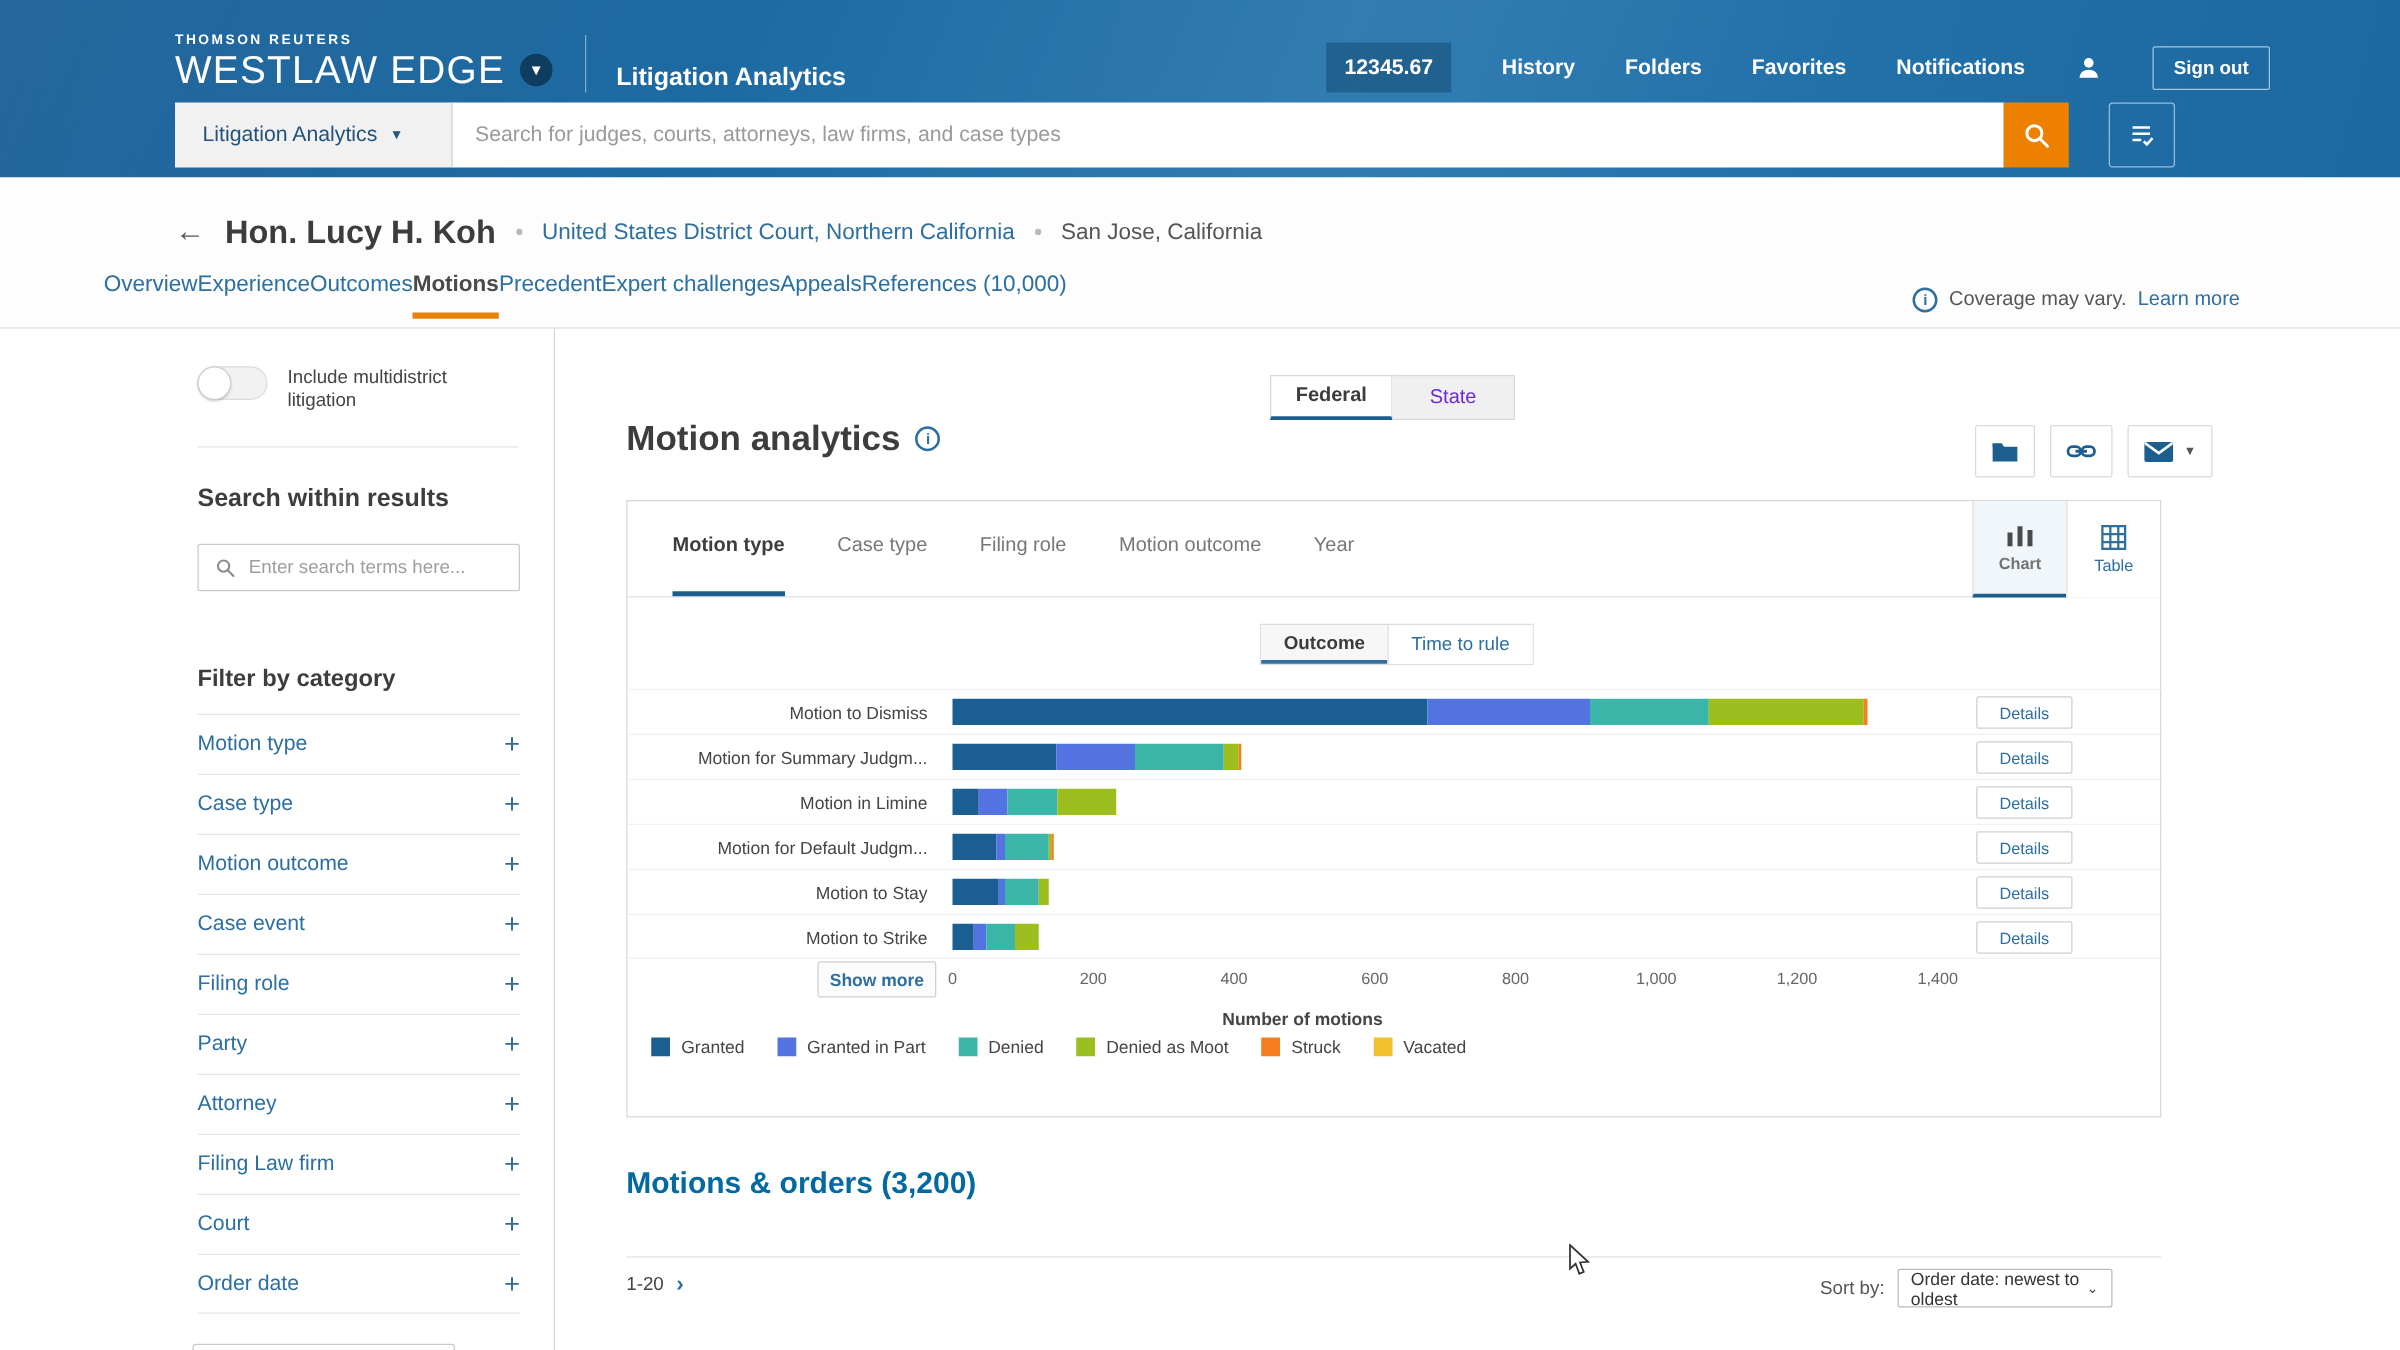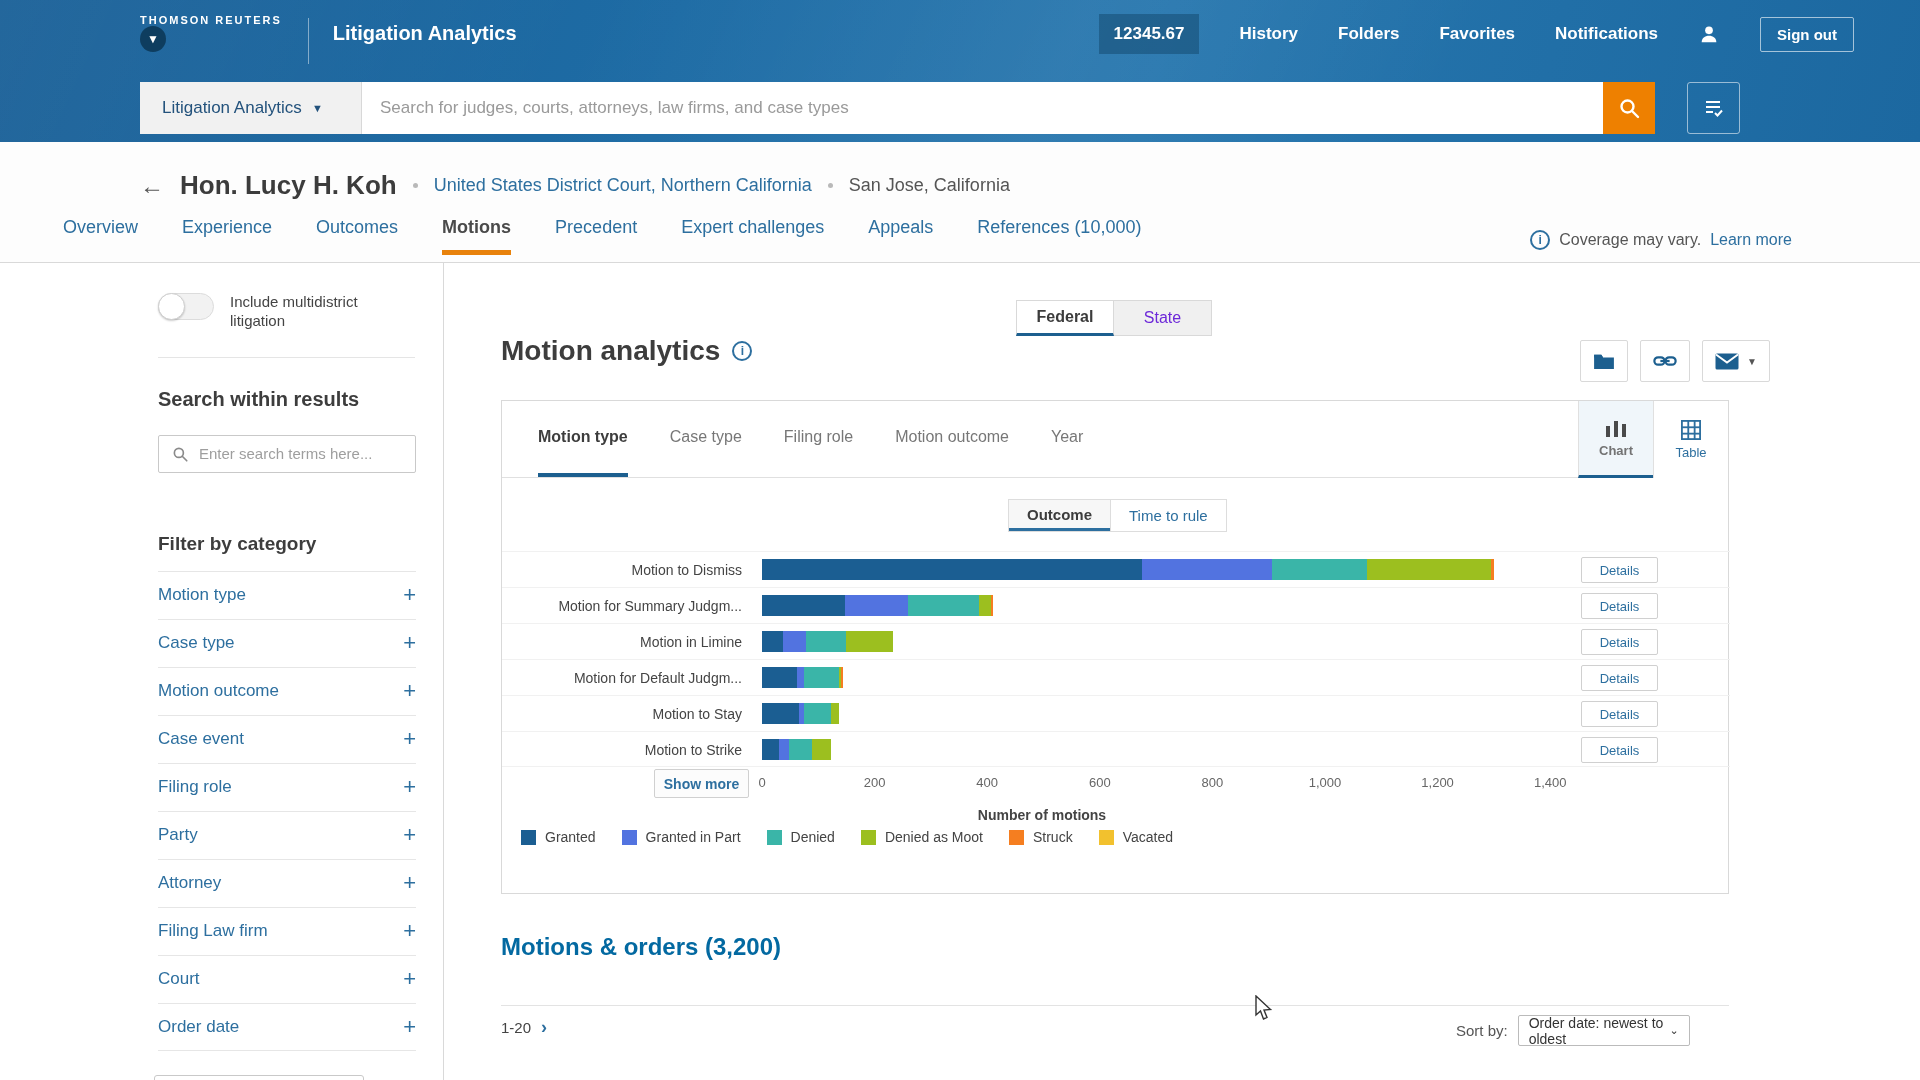--- a/index.html
+++ b/index.html
@@ -4,21 +4,21 @@
 <style>
   * { margin:0; padding:0; box-sizing:border-box; font-family:"Liberation Sans", sans-serif; }
   html,body { width:1920px; height:1080px; background:#fff; overflow:hidden; }
   body { position:relative; }
 
   
   .topbar { position:absolute; top:0; left:0; width:1920px; height:142px;
     background:linear-gradient(105deg,#185f97 0%, #1e6ca5 35%, #2676ae 60%, #1c68a0 100%); }
   .topbar::before { content:""; position:absolute; inset:0;
     background:linear-gradient(115deg, rgba(255,255,255,0.05) 0%, rgba(255,255,255,0) 30%, rgba(255,255,255,0.06) 55%, rgba(255,255,255,0) 75%); }
-  .row1 { position:relative; height:74px; display:flex; align-items:flex-start; padding:14px 66px 0 140px; }
+  .row1 { position:relative; height:74px; display:flex; align-items:flex-end; padding:14px 104px 0 140px; }
   .brand-block { display:flex; flex-direction:column; }
   .brand-top { color:#fff; font-size:11px; font-weight:700; letter-spacing:2px; }
   .brand-line { display:flex; align-items:center; gap:12px; }
   .brand-main { color:#fff; font-size:31px; letter-spacing:1px; font-weight:400; }
   .brand-caret { width:26px; height:26px; border-radius:50%; background:#0e3d5f; color:#fff;
     display:flex; align-items:center; justify-content:center; font-size:12px; cursor:pointer; }
   .brand-divider { width:1px; height:46px; background:rgba(255,255,255,0.45); margin:4px 24px 0 26px; }
   .product-title { color:#fff; font-size:20px; font-weight:700; margin-top:8px; }
   .top-nav { margin-left:auto; display:flex; align-items:center; gap:40px; }
   .client-id { background:rgba(7,48,77,0.35); color:#fff; font-size:17px; font-weight:700; padding:10px 15px; }
@@ -39,21 +39,21 @@
     border-radius:3px; background:transparent; display:flex; align-items:center; justify-content:center; cursor:pointer; }
 
   
   .subheader { position:absolute; top:142px; left:0; width:1920px; height:121px; background:#fdfdfd; border-bottom:1px solid #d9d9d9; }
   .judge-row { display:flex; align-items:center; gap:16px; padding:28px 0 0 140px; }
   .back-arrow { font-size:24px; color:#555; cursor:pointer; line-height:1; }
   .judge-name { font-size:26px; font-weight:700; color:#3c3c3c; }
   .dot-sep { width:5px; height:5px; border-radius:50%; background:#b9b9b9; }
   .judge-court { font-size:18px; color:#2d6f9f; cursor:pointer; }
   .judge-loc { font-size:18px; color:#555; }
-  .page-tabs { display:flex; gap:44px; margin:16px 0 0 63px; }
+  .page-tabs { display:flex; margin:16px 0 0 83px; }
   .ptab { font-size:18px; color:#2d6f9f; padding-bottom:12px; cursor:pointer; border-bottom:5px solid transparent; }
   .ptab.active { color:#4a4a4a; font-weight:700; border-bottom-color:#e8820c; }
   .coverage { position:absolute; right:128px; top:88px; display:flex; align-items:center; gap:9px; }
   .info-icon { width:20px; height:20px; border:2px solid #2d6f9f; border-radius:50%; color:#2d6f9f;
     font-size:12px; font-weight:700; display:flex; align-items:center; justify-content:center; font-style:normal; }
   .coverage-text { font-size:16px; color:#555; }
   .coverage-link { font-size:16px; color:#2d6f9f; cursor:pointer; }
 
   
   .sidebar { position:absolute; top:263px; left:0; width:444px; height:817px; background:#fff; border-right:1px solid #d9d9d9; padding:30px 28px 0 158px; }
@@ -133,20 +133,21 @@
   svg { display:block; }
 </style>
 </head>
 <body>
 
 <header class="topbar">
   <div class="row1">
     <div class="brand-block">
       <div class="brand-top">THOMSON REUTERS</div>
       <div class="brand-line">
+        <span class="brand-main">WESTLAW EDGE</span>
         <span class="brand-caret">▼</span>
       </div>
     </div>
     <div class="brand-divider"></div>
     <div class="product-title">Litigation Analytics</div>
     <nav class="top-nav">
       <span class="client-id">12345.67</span>
       <span class="nav-link">History</span>
       <span class="nav-link">Folders</span>
       <span class="nav-link">Favorites</span>

